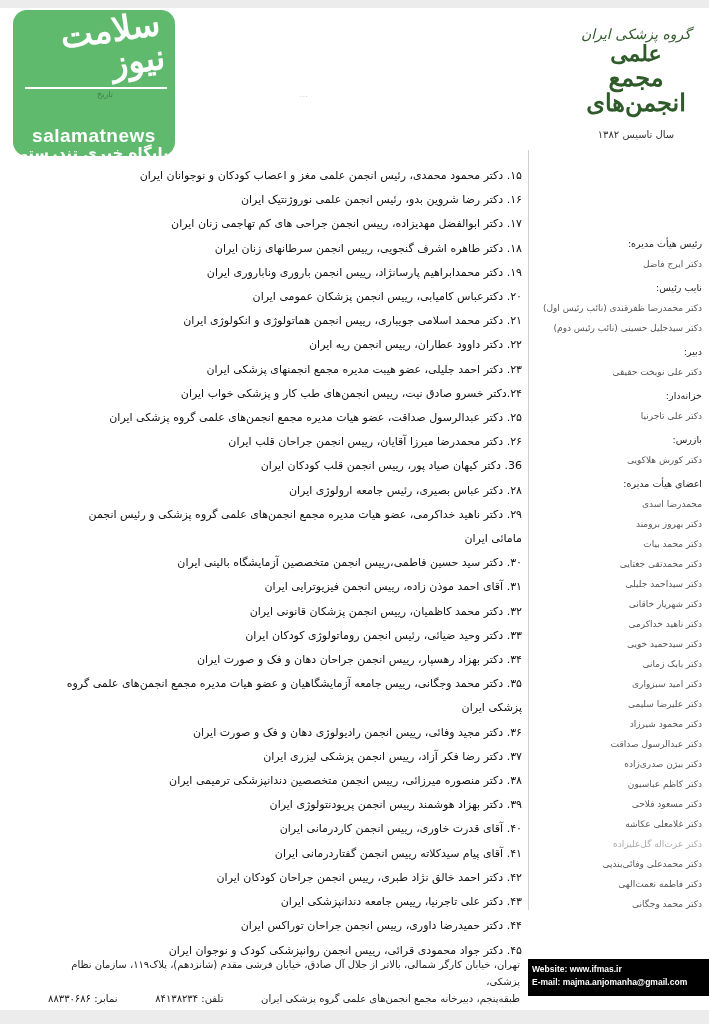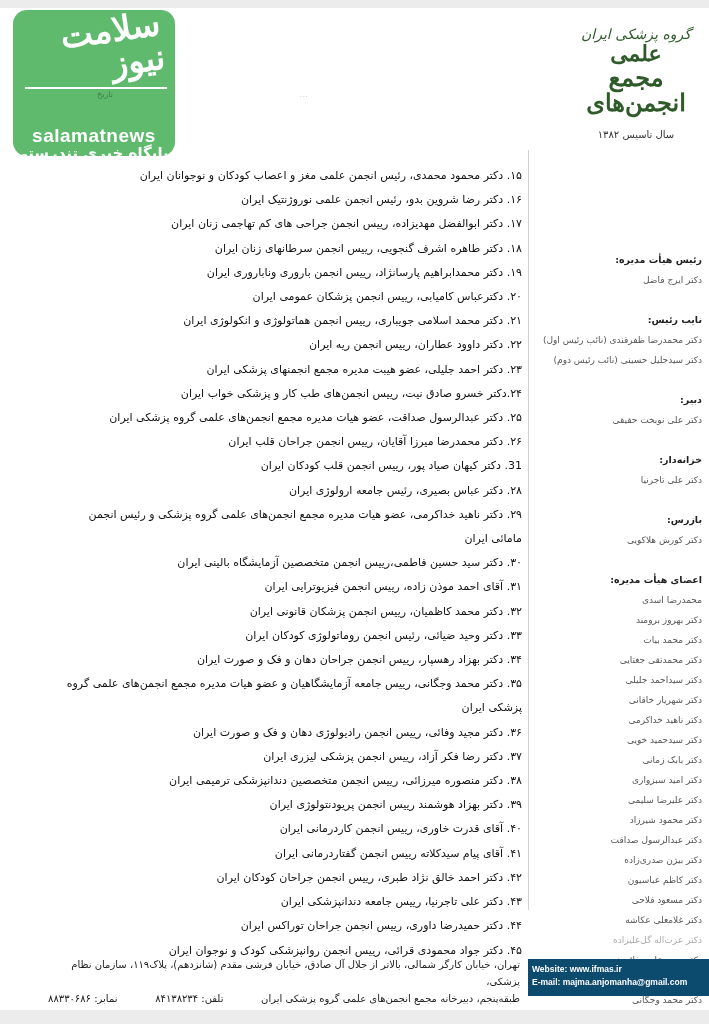--- a/index.html
+++ b/index.html
@@ -56,32 +56,32 @@
     font-size: 11px; color: #111; font-family: "DejaVu Sans", sans-serif;
   }
   .main-list .item {
     line-height: 24.2px; text-align: right; padding-right: 0;
   }
   .main-list .item.wrap { line-height: 24.2px; }
   .sidebar {
     position: absolute; left: 532px; top: 222px; width: 170px; direction: rtl;
     text-align: right; font-size: 9px; color: #444;
   }
-  .sidebar .heading { font-weight: bold; color: #222; font-size: 9.5px; line-height: 20px; margin-top: 20px; }
+  .sidebar .heading { font-weight: normal; color: #222; font-size: 9.5px; line-height: 20px; margin-top: 4px; }
   .sidebar .name { line-height: 20px; color: #555; }
   .sidebar .name.faded { color: #aaaaaa; }
   .footer-address {
     position: absolute; left: 48px; top: 948px; width: 472px; direction: rtl;
     text-align: right; font-size: 10px; color: #222; line-height: 17px;
   }
   .footer-address .line2 { display: flex; justify-content: space-between; direction: rtl; }
   .footer-address .line2 span { white-space: nowrap; }
   .contact-box {
     position: absolute; left: 528px; top: 951px; width: 181px; height: 37px;
-    background: #0c4a6e; color: #ffffff; font-size: 8.5px; font-weight: bold;
+    background: #000000; color: #ffffff; font-size: 8.5px; font-weight: bold;
     font-family: "Liberation Sans", sans-serif; box-sizing: border-box; padding: 4px 4px;
     line-height: 13px;
   }
 </style>
 </head>
 <body>
 
 <div class="page">
 
   <div class="logo-box">
@@ -109,21 +109,21 @@
     <div class="item">۱۷. دکتر ابوالفضل مهدیزاده، رییس انجمن جراحی های کم تهاجمی زنان ایران</div>
     <div class="item">۱۸. دکتر طاهره اشرف گنجویی، رییس انجمن سرطانهای زنان ایران</div>
     <div class="item">۱۹. دکتر محمدابراهیم پارسانژاد، رییس انجمن باروری وناباروری ایران</div>
     <div class="item">۲۰. دکترعباس کامیابی، رییس انجمن پزشکان عمومی ایران</div>
     <div class="item">۲۱. دکتر محمد اسلامی جویباری، رییس انجمن هماتولوژی و انکولوژی ایران</div>
     <div class="item">۲۲. دکتر داوود عطاران، رییس انجمن ریه ایران</div>
     <div class="item">۲۳. دکتر احمد جلیلی، عضو هیبت مدیره مجمع انجمنهای پزشکی ایران</div>
     <div class="item">۲۴.دکتر خسرو صادق نیت، رییس انجمن‌های طب کار و پزشکی خواب ایران</div>
     <div class="item">۲۵. دکتر عبدالرسول صداقت، عضو هیات مدیره مجمع انجمن‌های علمی گروه پزشکی ایران</div>
     <div class="item">۲۶. دکتر محمدرضا میرزا آقایان، رییس انجمن جراحان قلب ایران</div>
-    <div class="item">31. دکتر کیهان صیاد پور، رییس انجمن قلب کودکان ایران</div>
+    <div class="item">36. دکتر کیهان صیاد پور، رییس انجمن قلب کودکان ایران</div>
     <div class="item">۲۸. دکتر عباس بصیری، رئیس جامعه ارولوژی ایران</div>
     <div class="item wrap">۲۹. دکتر ناهید خداکرمی، عضو هیات مدیره مجمع انجمن‌های علمی گروه پزشکی و رئیس انجمن مامائی ایران</div>
     <div class="item">۳۰. دکتر سید حسین فاطمی،رییس انجمن متخصصین آزمایشگاه بالینی ایران</div>
     <div class="item">۳۱. آقای احمد موذن زاده، رییس انجمن فیزیوترایی ایران</div>
     <div class="item">۳۲. دکتر محمد کاظمیان، رییس انجمن پزشکان قانونی ایران</div>
     <div class="item">۳۳. دکتر وحید ضیائی، رئیس انجمن روماتولوژی کودکان ایران</div>
     <div class="item">۳۴. دکتر بهزاد رهسپار، رییس انجمن جراحان دهان و فک و صورت ایران</div>
     <div class="item wrap">۳۵. دکتر محمد وجگانی، رییس جامعه آزمایشگاهیان و عضو هیات مدیره مجمع انجمن‌های علمی گروه پزشکی ایران</div>
     <div class="item">۳۶. دکتر مجید وفائی، رییس انجمن رادیولوژی دهان و فک و صورت ایران</div>
     <div class="item">۳۷. دکتر رضا فکر آزاد، رییس انجمن پزشکی لیزری ایران</div>

